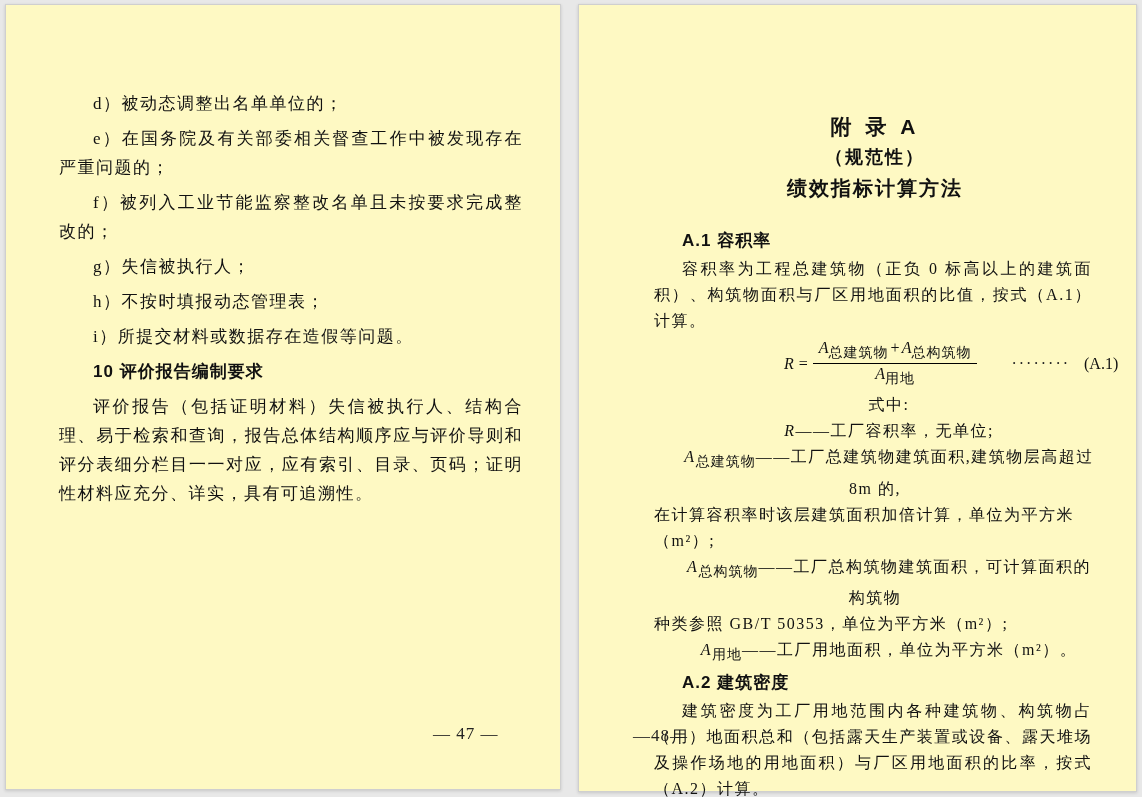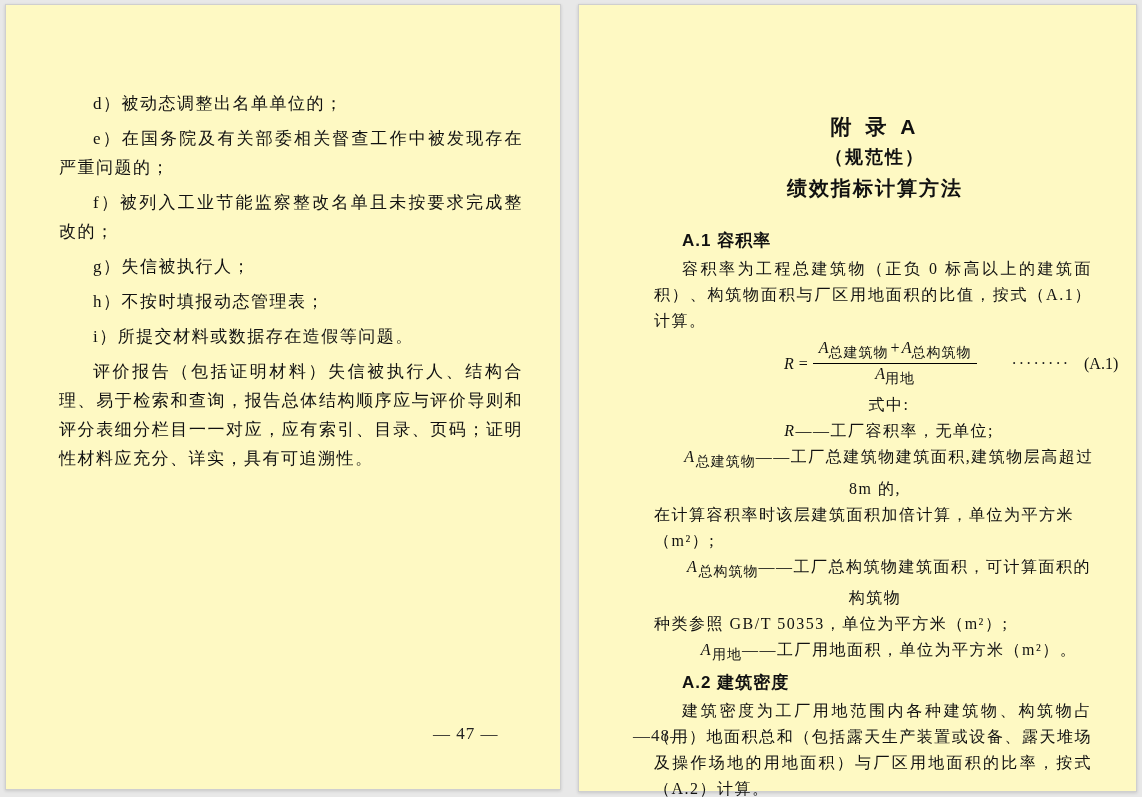--- a/index.html
+++ b/index.html
@@ -84,20 +84,21 @@
 <body>
 
 <div class="page page-left">
   <div class="l-content">
     <p class="para">d）被动态调整出名单单位的；</p>
     <p class="para">e）在国务院及有关部委相关督查工作中被发现存在严重问题的；</p>
     <p class="para">f）被列入工业节能监察整改名单且未按要求完成整改的；</p>
     <p class="para">g）失信被执行人；</p>
     <p class="para">h）不按时填报动态管理表；</p>
     <p class="para">i）所提交材料或数据存在造假等问题。</p>
+    <p class="sec-heading">10 评价报告编制要求</p>
     <p class="para">评价报告（包括证明材料）失信被执行人、结构合理、易于检索和查询，报告总体结构顺序应与评价导则和评分表细分栏目一一对应，应有索引、目录、页码；证明性材料应充分、详实，具有可追溯性。</p>
   </div>
   <div class="pagenum pagenum-left">— 47 —</div>
 </div>
 
 <div class="page page-right">
   <div class="r-content">
 
     <div class="title-block">
       <div class="title-1">附 录 A</div>

